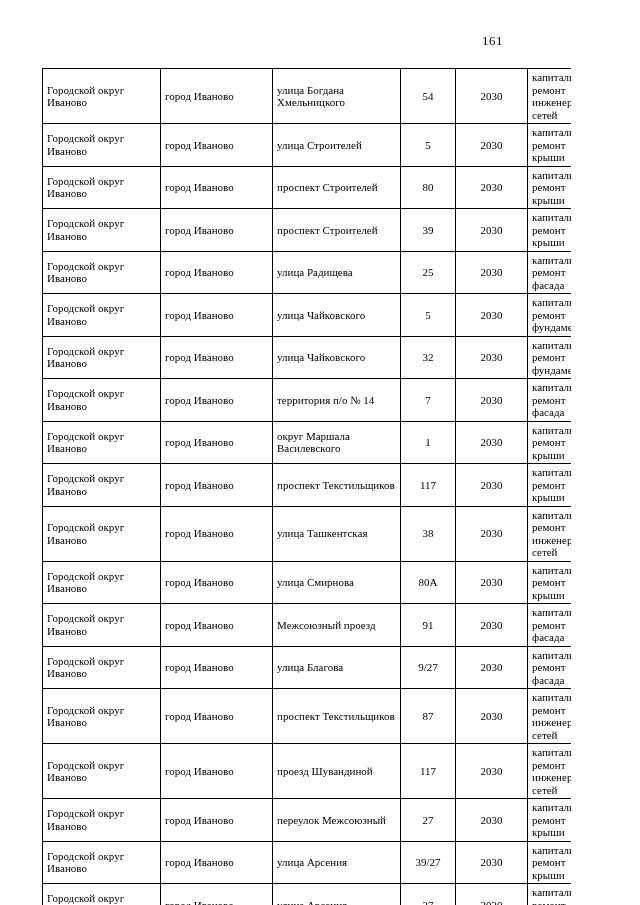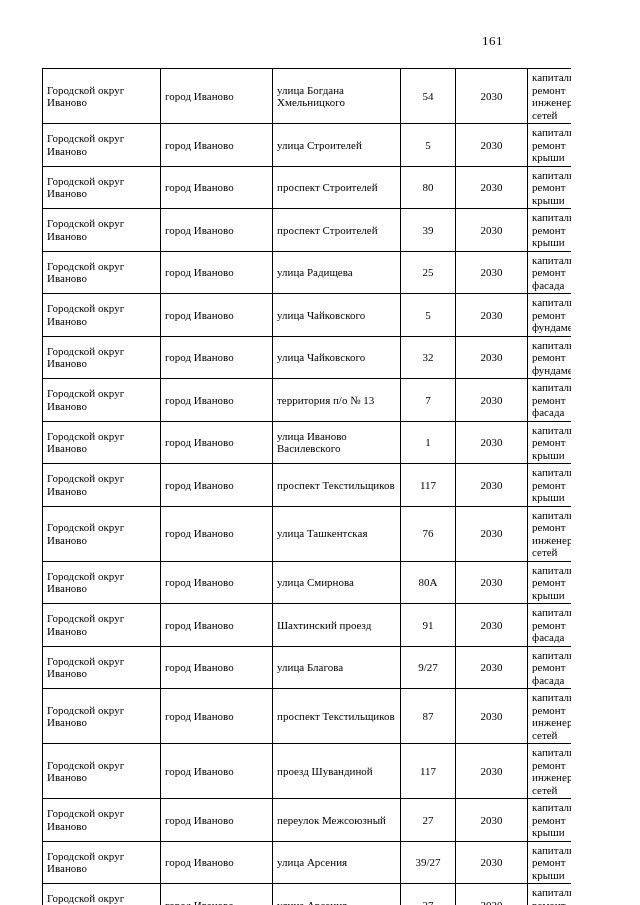--- a/index.html
+++ b/index.html
@@ -124,66 +124,66 @@
     <td>город Иваново</td>
     <td>улица Чайковского</td>
     <td class="center">32</td>
     <td class="center">2030</td>
     <td>капитальный ремонт фундамента</td>
   </tr>
 
   <tr>
     <td>Городской округ Иваново</td>
     <td>город Иваново</td>
-    <td>территория п/о № 13</td>
+    <td>территория п/о № 14</td>
     <td class="center">7</td>
     <td class="center">2030</td>
     <td>капитальный ремонт фасада</td>
   </tr>
 
   <tr>
     <td>Городской округ Иваново</td>
     <td>город Иваново</td>
-    <td>улица Иваново Василевского</td>
+    <td>округ Маршала Василевского</td>
     <td class="center">1</td>
     <td class="center">2030</td>
     <td>капитальный ремонт крыши</td>
   </tr>
 
   <tr>
     <td>Городской округ Иваново</td>
     <td>город Иваново</td>
     <td>проспект Текстильщиков</td>
     <td class="center">117</td>
     <td class="center">2030</td>
     <td>капитальный ремонт крыши</td>
   </tr>
 
   <tr>
     <td>Городской округ Иваново</td>
     <td>город Иваново</td>
     <td>улица Ташкентская</td>
-    <td class="center">76</td>
+    <td class="center">38</td>
     <td class="center">2030</td>
     <td>капитальный ремонт инженерных сетей</td>
   </tr>
 
   <tr>
     <td>Городской округ Иваново</td>
     <td>город Иваново</td>
     <td>улица Смирнова</td>
     <td class="center">80А</td>
     <td class="center">2030</td>
     <td>капитальный ремонт крыши</td>
   </tr>
 
   <tr>
     <td>Городской округ Иваново</td>
     <td>город Иваново</td>
-    <td>Шахтинский проезд</td>
+    <td>Межсоюзный проезд</td>
     <td class="center">91</td>
     <td class="center">2030</td>
     <td>капитальный ремонт фасада</td>
   </tr>
 
   <tr>
     <td>Городской округ Иваново</td>
     <td>город Иваново</td>
     <td>улица Благова</td>
     <td class="center">9/27</td>

